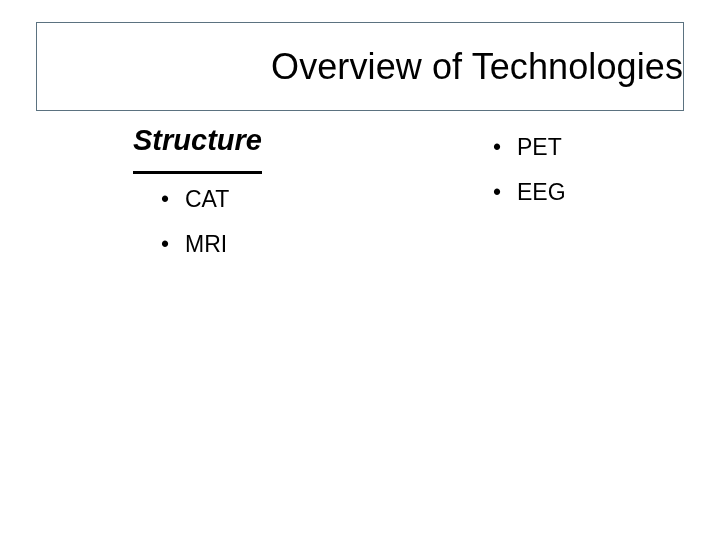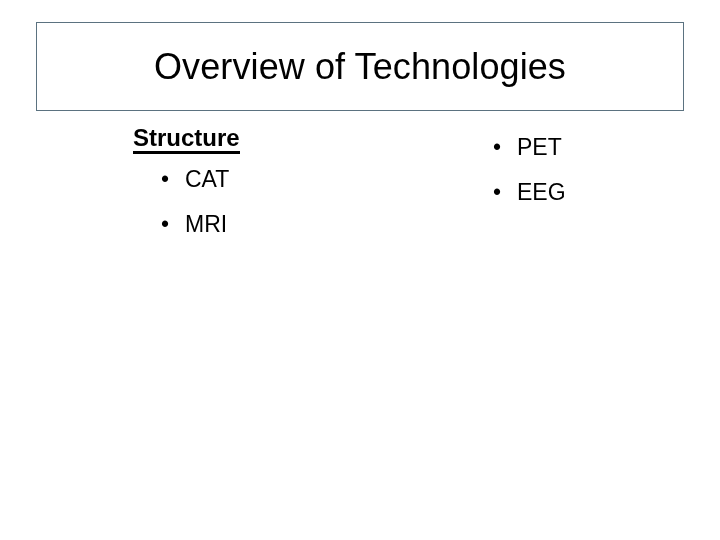--- a/index.html
+++ b/index.html
@@ -27,21 +27,21 @@
     position: absolute;
     left: 36px;
     top: 22px;
     width: 648px;
     height: 89px;
     box-sizing: border-box;
     border: 1px solid #5b7280;
     background: #ffffff;
     display: flex;
     align-items: center;
-    justify-content: center;
+    justify-content: flex-end;
   }
 
   #title-text {
     font-size: 36px;
     font-weight: 400;
     line-height: 1.1;
     color: #000000;
     letter-spacing: 0.1px;
     text-align: center;
     white-space: nowrap;
@@ -61,28 +61,29 @@
 
   .column {
     width: 50%;
     box-sizing: border-box;
   }
 
   .column-left  { padding-left: 97px; }
   .column-right { padding-left: 107px; }
 
   .column-heading {
-    font-size: 24px;
+    font-size: 29px;
     font-weight: bold;
     line-height: 1.0;
     margin: 0 0 4px 0;
     display: inline-block;
     border-bottom: 3px solid #000000;
-    padding-bottom: 1px;
+    padding-bottom: 16px;
     white-space: nowrap;
+    font-style: italic;
   }
 
   .bullet-list {
     list-style: none;
     margin: 10px 0 0 0;
     padding: 0;
   }
 
   .bullet-item {
     font-size: 23px;

